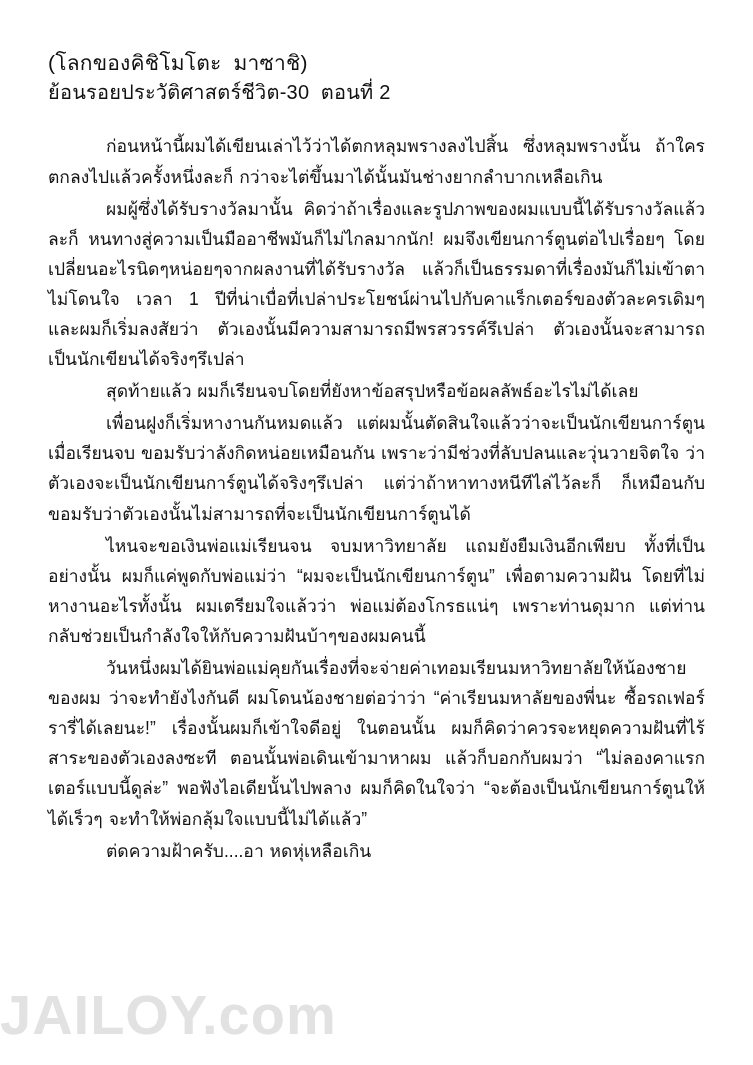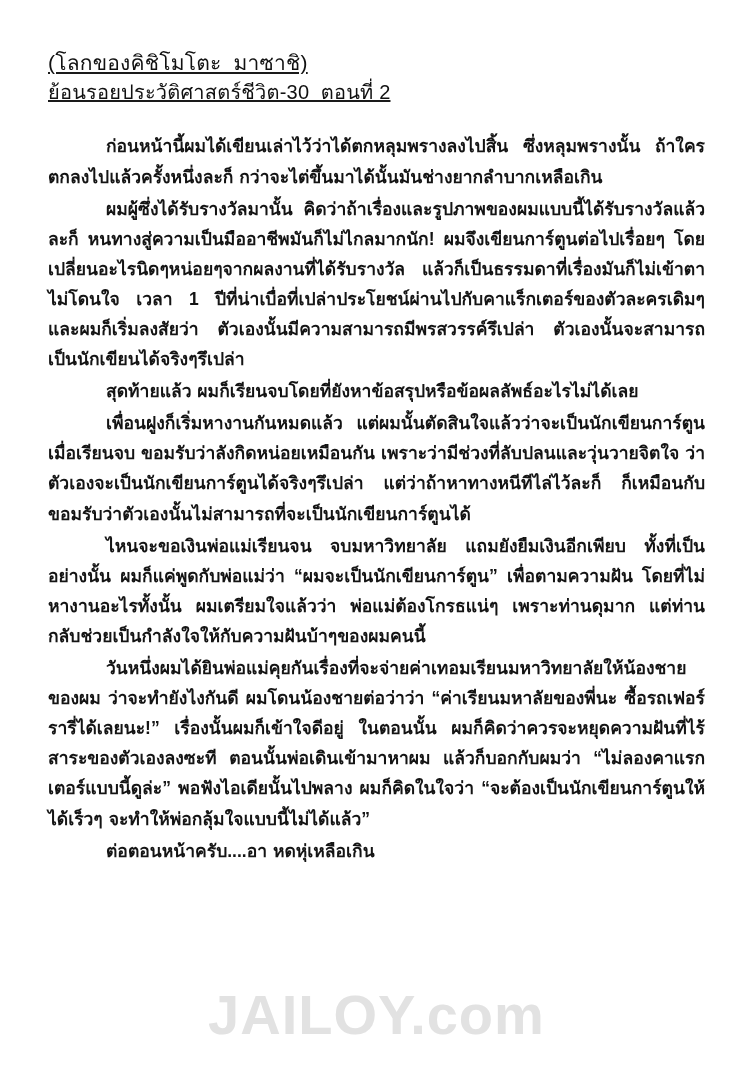--- a/index.html
+++ b/index.html
@@ -18,56 +18,53 @@
   .page {
     position: relative;
     width: 753px;
     height: 1065px;
     box-sizing: border-box;
     padding: 40px 48px 0 48px;
   }
   .title-block {
     margin-top: 8px;
     margin-bottom: 24px;
-    text-decoration: underline;
   }
   .title-line {
     font-size: 21px;
     line-height: 1.45;
     color: #111111;
     font-weight: 400;
     letter-spacing: 0.2px;
     white-space: pre;
   }
   .title-line.second {
     font-size: 20px;
   }
   .body-text {
     margin-top: 6px;
-    font-weight: bold;
   }
   .para {
     font-size: 17.5px;
     line-height: 1.72;
     color: #141414;
     text-align: justify;
     text-justify: inter-word;
     margin: 0 0 2px 0;
     text-indent: 58px;
     word-spacing: 1px;
   }
   .para:last-child {
     text-indent: 58px;
   }
   .watermark {
     position: absolute;
     left: 0;
     right: 0;
     bottom: 18px;
-    text-align: center;
     font-size: 56px;
     font-weight: 700;
     letter-spacing: 1px;
     color: #e2e2e2;
     user-select: none;
     pointer-events: none;
     font-family: "Liberation Sans", sans-serif;
   }
 </style>
 </head>
@@ -80,18 +77,18 @@
     <div class="title-line second">ย้อนรอยประวัติศาสตร์ชีวิต-30  ตอนที่ 2</div>
   </div>
 
   <div class="body-text">
     <p class="para">ก่อนหน้านี้ผมได้เขียนเล่าไว้ว่าได้ตกหลุมพรางลงไปสิ้น ซึ่งหลุมพรางนั้น ถ้าใครตกลงไปแล้วครั้งหนึ่งละก็ กว่าจะไต่ขึ้นมาได้นั้นมันช่างยากลำบากเหลือเกิน</p>
     <p class="para">ผมผู้ซึ่งได้รับรางวัลมานั้น คิดว่าถ้าเรื่องและรูปภาพของผมแบบนี้ได้รับรางวัลแล้วละก็ หนทางสู่ความเป็นมืออาชีพมันก็ไม่ไกลมากนัก! ผมจึงเขียนการ์ตูนต่อไปเรื่อยๆ โดยเปลี่ยนอะไรนิดๆหน่อยๆจากผลงานที่ได้รับรางวัล แล้วก็เป็นธรรมดาที่เรื่องมันก็ไม่เข้าตาไม่โดนใจ เวลา 1 ปีที่น่าเบื่อที่เปล่าประโยชน์ผ่านไปกับคาแร็กเตอร์ของตัวละครเดิมๆ และผมก็เริ่มลงสัยว่า ตัวเองนั้นมีความสามารถมีพรสวรรค์รึเปล่า ตัวเองนั้นจะสามารถเป็นนักเขียนได้จริงๆรึเปล่า</p>
     <p class="para">สุดท้ายแล้ว ผมก็เรียนจบโดยที่ยังหาข้อสรุปหรือข้อผลลัพธ์อะไรไม่ได้เลย</p>
     <p class="para">เพื่อนฝูงก็เริ่มหางานกันหมดแล้ว แต่ผมนั้นตัดสินใจแล้วว่าจะเป็นนักเขียนการ์ตูนเมื่อเรียนจบ ขอมรับว่าลังกิดหน่อยเหมือนกัน เพราะว่ามีช่วงที่ลับปลนและวุ่นวายจิตใจ ว่าตัวเองจะเป็นนักเขียนการ์ตูนได้จริงๆรึเปล่า แต่ว่าถ้าหาทางหนีทีไล่ไว้ละก็ ก็เหมือนกับขอมรับว่าตัวเองนั้นไม่สามารถที่จะเป็นนักเขียนการ์ตูนได้</p>
     <p class="para">ไหนจะขอเงินพ่อแม่เรียนจน จบมหาวิทยาลัย แถมยังยืมเงินอีกเพียบ ทั้งที่เป็นอย่างนั้น ผมก็แค่พูดกับพ่อแม่ว่า “ผมจะเป็นนักเขียนการ์ตูน” เพื่อตามความฝัน โดยที่ไม่หางานอะไรทั้งนั้น ผมเตรียมใจแล้วว่า พ่อแม่ต้องโกรธแน่ๆ เพราะท่านดุมาก แต่ท่านกลับช่วยเป็นกำลังใจให้กับความฝันบ้าๆของผมคนนี้</p>
     <p class="para">วันหนึ่งผมได้ยินพ่อแม่คุยกันเรื่องที่จะจ่ายค่าเทอมเรียนมหาวิทยาลัยให้น้องชายของผม ว่าจะทำยังไงกันดี ผมโดนน้องชายต่อว่าว่า “ค่าเรียนมหาลัยของพี่นะ ซื้อรถเฟอร์รารี่ได้เลยนะ!” เรื่องนั้นผมก็เข้าใจดีอยู่ ในตอนนั้น ผมก็คิดว่าควรจะหยุดความฝันที่ไร้สาระของตัวเองลงซะที ตอนนั้นพ่อเดินเข้ามาหาผม แล้วก็บอกกับผมว่า “ไม่ลองคาแรกเตอร์แบบนี้ดูล่ะ” พอฟังไอเดียนั้นไปพลาง ผมก็คิดในใจว่า “จะต้องเป็นนักเขียนการ์ตูนให้ได้เร็วๆ จะทำให้พ่อกลุ้มใจแบบนี้ไม่ได้แล้ว”</p>
-    <p class="para">ต่อตอนหน้าครับ....อา หดหุ่เหลือเกิน</p>
+    <p class="para">ต่ดความฝ้าครับ....อา หดหุ่เหลือเกิน</p>
   </div>
 
   <div class="watermark">JAILOY.com</div>
 
 </div>
 
 </body></html>

